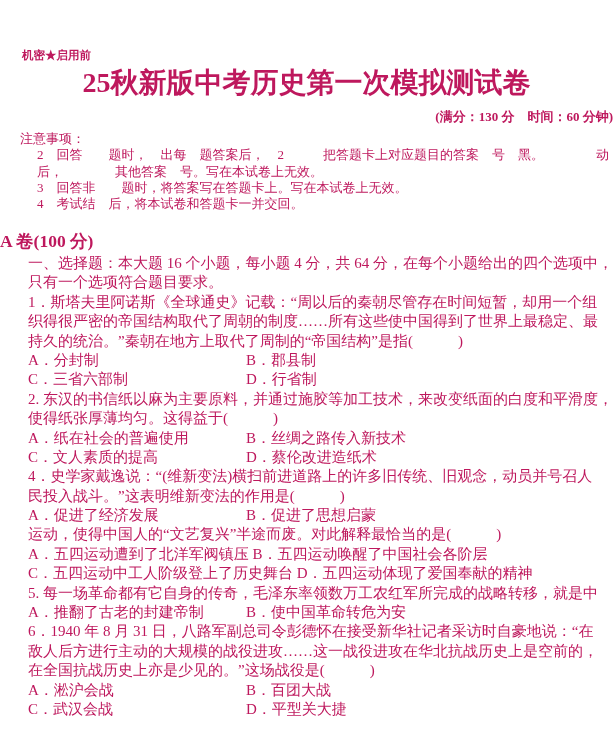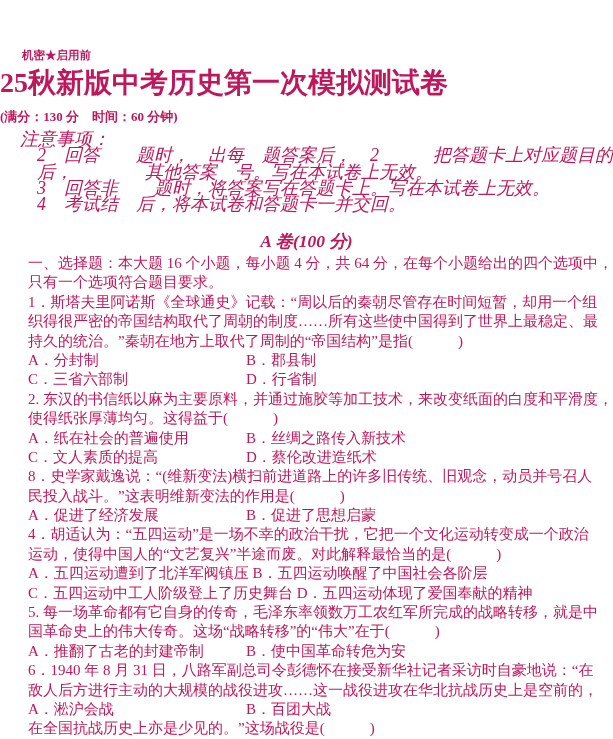--- a/index.html
+++ b/index.html
@@ -4,36 +4,36 @@
 <style>
   html,body{margin:0;padding:0;background:#fff;}
   .page{
     position:relative;width:613px;height:739px;background:#ffffff;overflow:hidden;
     font-family:"Liberation Serif","DejaVu Serif",serif;color:#be185d;margin-top:44px;
   }
   .classification{
     position:absolute;left:22px;top:4px;font-size:11.5px;font-weight:bold;white-space:pre;
   }
   .title{
-    position:absolute;left:0;right:0;top:20px;margin:0;
+    position:absolute;left:0;right:0;top:20px;margin:0;text-align:center;
     font-size:28px;font-weight:bold;white-space:nowrap;
   }
   .subtitle{
-    position:absolute;left:0;right:0;top:64px;text-align:left;
+    position:absolute;left:0;right:0;top:64px;text-align:right;
     font-size:13px;font-weight:bold;white-space:pre;
   }
   .notes{
     position:absolute;left:20px;top:87px;right:20px;
-    font-style:italic;font-size:18px;line-height:16.3px;
+    font-size:13px;line-height:16.3px;
   }
   .notes-heading{white-space:pre;}
   .note-line{margin-left:17px;white-space:pre;}
   .section-heading{
-    position:absolute;left:0;right:0;top:185px;text-align:center;
-    font-size:17.5px;font-weight:bold;white-space:pre;font-style:italic;
+    position:absolute;left:0;right:0;top:185px;text-align:left;
+    font-size:17.5px;font-weight:bold;white-space:pre;
   }
   .body-lines{
     position:absolute;left:28px;top:210px;width:580px;
     font-size:15px;line-height:19.4px;
   }
   .doc-line{height:19.4px;white-space:pre;}
   .col-left{display:inline-block;width:218px;}
   .col-right{display:inline-block;text-align:right;}
 </style>
 </head>
@@ -63,29 +63,27 @@
       <div class="doc-line">只有一个选项符合题目要求。</div>
       <div class="doc-line">1．斯塔夫里阿诺斯《全球通史》记载：“周以后的秦朝尽管存在时间短暂，却用一个组</div>
       <div class="doc-line">织得很严密的帝国结构取代了周朝的制度……所有这些使中国得到了世界上最稳定、最</div>
       <div class="doc-line">持久的统治。”秦朝在地方上取代了周制的“帝国结构”是指(　　　)</div>
       <div class="doc-line"><span class="col-left">A．分封制</span><span class="col-right">B．郡县制</span></div>
       <div class="doc-line"><span class="col-left">C．三省六部制</span><span class="col-right">D．行省制</span></div>
       <div class="doc-line">2. 东汉的书信纸以麻为主要原料，并通过施胶等加工技术，来改变纸面的白度和平滑度，</div>
       <div class="doc-line">使得纸张厚薄均匀。这得益于(　　　)</div>
       <div class="doc-line"><span class="col-left">A．纸在社会的普遍使用</span><span class="col-right">B．丝绸之路传入新技术</span></div>
       <div class="doc-line"><span class="col-left">C．文人素质的提高</span><span class="col-right">D．蔡伦改进造纸术</span></div>
-      <div class="doc-line">8．史学家戴逸说：“(维新变法)横扫前进道路上的许多旧传统、旧观念，动员并号召人</div>
+      <div class="doc-line">4．史学家戴逸说：“(维新变法)横扫前进道路上的许多旧传统、旧观念，动员并号召人</div>
       <div class="doc-line">民投入战斗。”这表明维新变法的作用是(　　　)</div>
       <div class="doc-line"><span class="col-left">A．促进了经济发展</span><span class="col-right">B．促进了思想启蒙</span></div>
-      <div class="doc-line">4．胡适认为：“五四运动”是一场不幸的政治干扰，它把一个文化运动转变成一个政治</div>
       <div class="doc-line">运动，使得中国人的“文艺复兴”半途而废。对此解释最恰当的是(　　　)</div>
       <div class="doc-line">A．五四运动遭到了北洋军阀镇压 B．五四运动唤醒了中国社会各阶层</div>
       <div class="doc-line">C．五四运动中工人阶级登上了历史舞台 D．五四运动体现了爱国奉献的精神</div>
       <div class="doc-line">5. 每一场革命都有它自身的传奇，毛泽东率领数万工农红军所完成的战略转移，就是中</div>
-      <div class="doc-line">国革命史上的伟大传奇。这场“战略转移”的“伟大”在于(　　　)</div>
       <div class="doc-line"><span class="col-left">A．推翻了古老的封建帝制</span><span class="col-right">B．使中国革命转危为安</span></div>
       <div class="doc-line">6．1940 年 8 月 31 日，八路军副总司令彭德怀在接受新华社记者采访时自豪地说：“在</div>
       <div class="doc-line">敌人后方进行主动的大规模的战役进攻……这一战役进攻在华北抗战历史上是空前的，</div>
+      <div class="doc-line">在全国抗战历史上亦是少见的。”这场战役是(　　　)</div>
       <div class="doc-line"><span class="col-left">A．淞沪会战</span><span class="col-right">B．百团大战</span></div>
-      <div class="doc-line">在全国抗战历史上亦是少见的。”这场战役是(　　　)</div>
       <div class="doc-line"><span class="col-left">C．武汉会战</span><span class="col-right">D．平型关大捷</span></div>
     </div>
 </div>
 
 </body></html>

